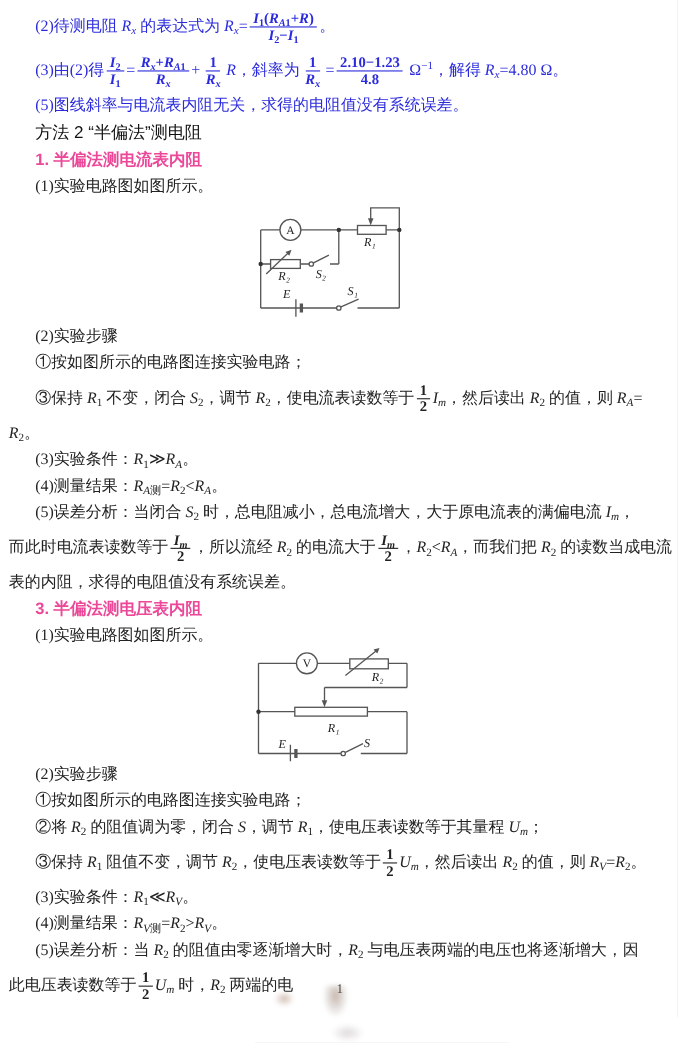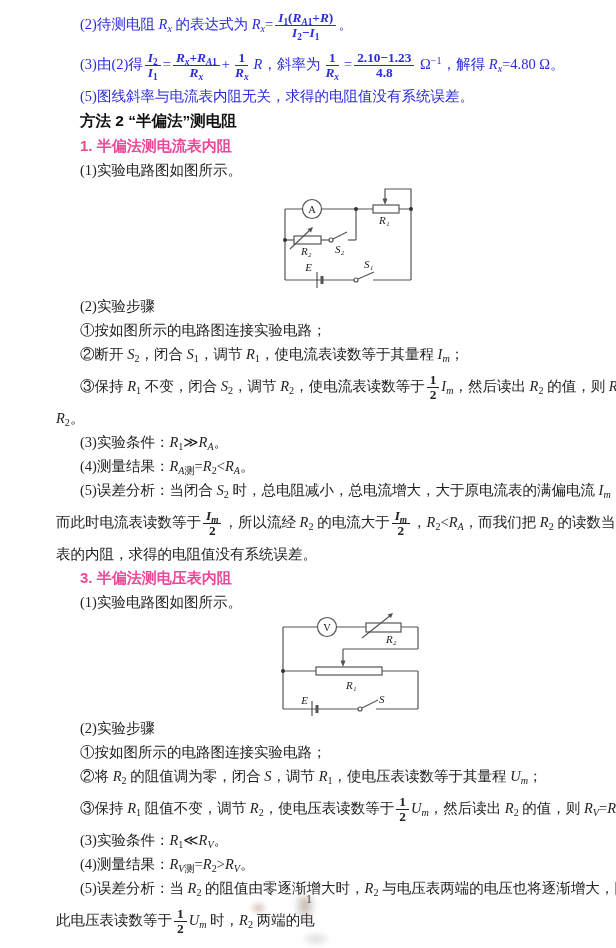--- a/index.html
+++ b/index.html
@@ -1,23 +1,23 @@
 <!DOCTYPE html>
 <html><head>
 <meta charset="utf-8">
 <style>
   html,body{margin:0;padding:0;background:#e8e8e8;}
   #page{position:relative;width:616px;height:948px;background:#ffffff;overflow:hidden;
         font-family:"Liberation Serif","DejaVu Serif",serif;color:#222;}
-  #content{position:absolute;left:8px;top:4px;right:20px;margin-left:48px;}
+  #content{position:absolute;left:8px;top:4px;right:20px;}
   .line{height:24px;line-height:24px;font-size:14.5px;white-space:nowrap;padding-left:24px;}
   .noind{padding-left:0;}
   .tall{height:40px;line-height:40px;}
   .formula{color:#2b2bdd;}
-  .head1{height:26px;line-height:26px;font-weight:bold;color:#111;
+  .head1{height:26px;line-height:26px;font-weight:normal;color:#111;
          font-family:"Liberation Sans","DejaVu Sans",sans-serif;font-size:15.5px;}
   .head2{font-weight:bold;color:#ec4899;font-family:"Liberation Sans","DejaVu Sans",sans-serif;font-size:15px;}
   .var{font-style:italic;font-family:"Liberation Serif","DejaVu Serif",serif;}
   sub{font-size:0.7em;vertical-align:-0.3em;line-height:0;}
   sup{font-size:0.7em;vertical-align:0.5em;line-height:0;}
   .frac{display:inline-flex;flex-direction:column;align-items:center;vertical-align:middle;
         margin:0 2px;line-height:1.1;font-size:0.92em;font-weight:bold;}
   .frac .num{border-bottom:1px solid currentColor;padding:0 3px;}
   .frac .den{padding:0 3px;}
   .svgwrap{position:relative;}
@@ -115,21 +115,20 @@
 
         <circle class="comp" cx="308" cy="284" r="2"></circle>
         <line class="wire" x1="310" y1="283" x2="326" y2="276"></line>
         <text x="316" y="272">S₁</text>
       </svg>
     </div>
 
     <div>
         <div class="line body">(2)实验步骤</div>
         <div class="line body">①按如图所示的电路图连接实验电路；</div>
-        <div class="line body">②断开 <i class="var">S</i><sub>2</sub>，闭合 <i class="var">S</i><sub>1</sub>，调节 <i class="var">R</i><sub>1</sub>，使电流表读数等于其量程 <i class="var">I</i><sub><i class="var">m</i></sub>；</div>
         <div class="line body tall">③保持 <i class="var">R</i><sub>1</sub> 不变，闭合 <i class="var">S</i><sub>2</sub>，调节 <i class="var">R</i><sub>2</sub>，使电流表读数等于<span class="frac">
             <span class="num">1</span>
             <span class="den">2</span>
           </span><i class="var">I</i><sub><i class="var">m</i></sub>，然后读出 <i class="var">R</i><sub>2</sub> 的值，则 <i class="var">R</i><sub><i class="var">A</i></sub>=</div>
         <div class="line body noind"><i class="var">R</i><sub>2</sub>。</div>
         <div class="line body">(3)实验条件：<i class="var">R</i><sub>1</sub>≫<i class="var">R</i><sub><i class="var">A</i></sub>。</div>
         <div class="line body">(4)测量结果：<i class="var">R</i><sub><i class="var">A</i>测</sub>=<i class="var">R</i><sub>2</sub>&lt;<i class="var">R</i><sub><i class="var">A</i></sub>。</div>
         <div class="line body">(5)误差分析：当闭合 <i class="var">S</i><sub>2</sub> 时，总电阻减小，总电流增大，大于原电流表的满偏电流 <i class="var">I</i><sub><i class="var">m</i></sub>，</div>
         <div class="line body tall noind">而此时电流表读数等于<span class="frac">
             <span class="num"><i class="var">I</i><sub><i class="var">m</i></sub></span>

